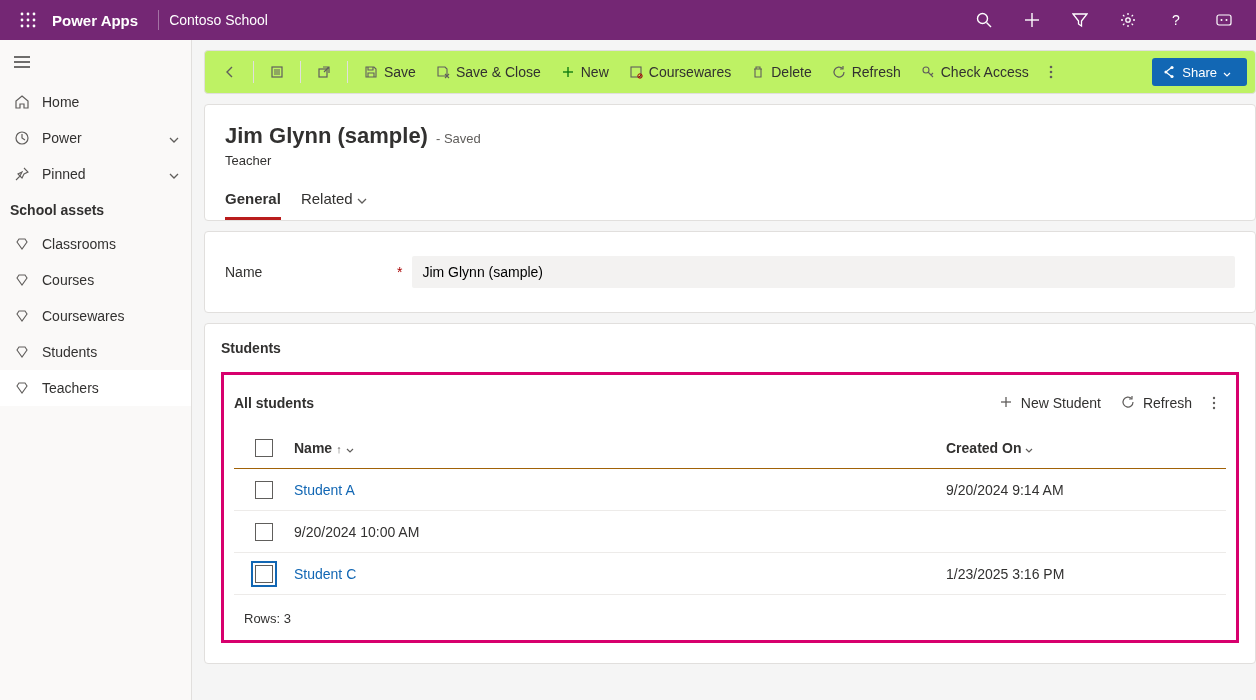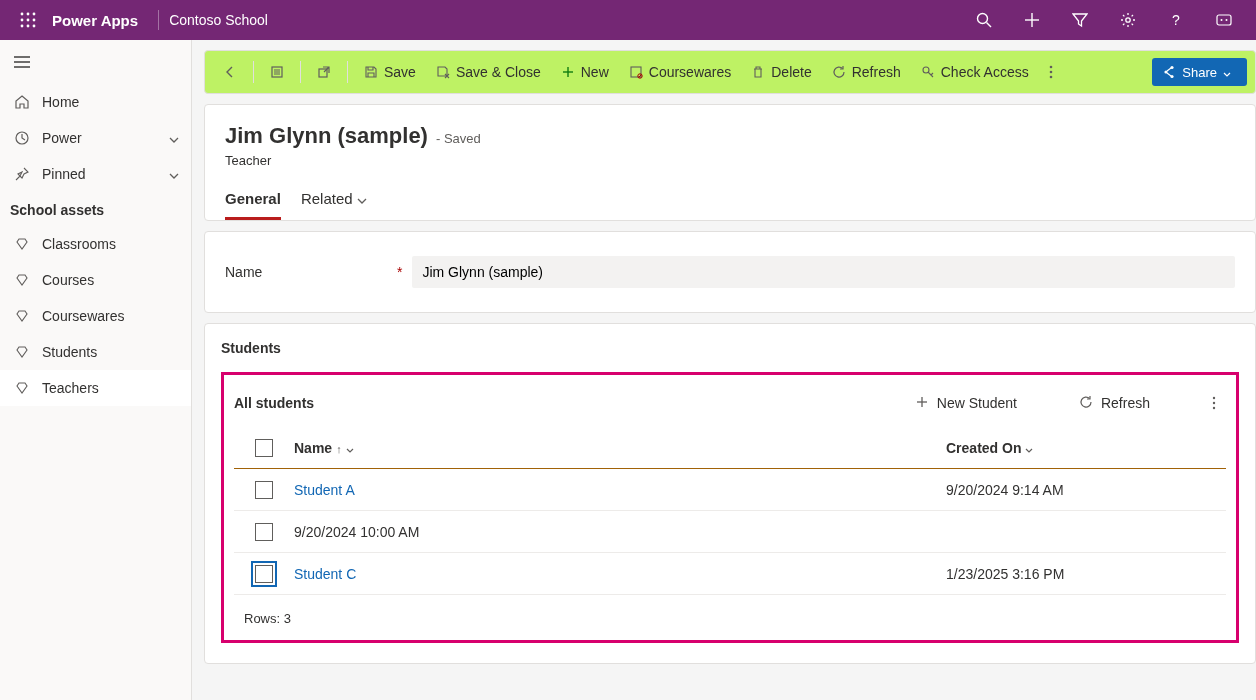--- a/index.html
+++ b/index.html
@@ -57,21 +57,21 @@
   
   .fieldcard { background:#fff; border:1px solid #e1dfdd; border-radius:4px; margin-top:10px; padding:24px 20px; display:flex; align-items:center;}
   .fieldcard .fldlabel { width:172px; font-size:14px; }
   .fieldcard .req { color:#a80000; margin-right:10px;}
   .fieldcard .fldinput { flex:1; height:32px; background:#f3f2f1; border:none; border-radius:2px; padding:0 10px; font-size:14px;}
 
   
   .subgridcard { background:#fff; border:1px solid #e1dfdd; border-radius:4px; margin-top:10px; padding:16px 16px 20px 16px; }
   .subgridcard .sg-title { font-weight:600; margin-bottom:16px; }
   .highlightbox { border:3px solid #d7006d; padding:10px 10px 14px 10px; }
-  .sg-toolbar { display:flex; align-items:center; height:36px;gap:42px; }
+  .sg-toolbar { display:flex; align-items:center; height:36px; }
   .sg-viewname { font-weight:600; }
   .sg-toolbar .spacer{flex:1;}
   .sg-toolbar .tbtn { display:flex; align-items:center; padding:0 10px; height:30px; cursor:pointer; color:#323130;}
   .sg-toolbar .tbtn .ico{margin-right:8px;color:#605e5c;}
   .sg-toolbar .vdots{width:24px;display:flex;justify-content:center;cursor:pointer;color:#605e5c;}
   .gridheader { display:flex; align-items:center; height:42px; border-bottom:1px solid #a16207; font-weight:600; margin-top:6px;}
   .gridrow { display:flex; align-items:center; height:42px; border-bottom:1px solid #edebe9;}
   .col-check { width:60px; display:flex; justify-content:center;}
   .col-name { flex:1; }
   .col-created { width:280px; }

